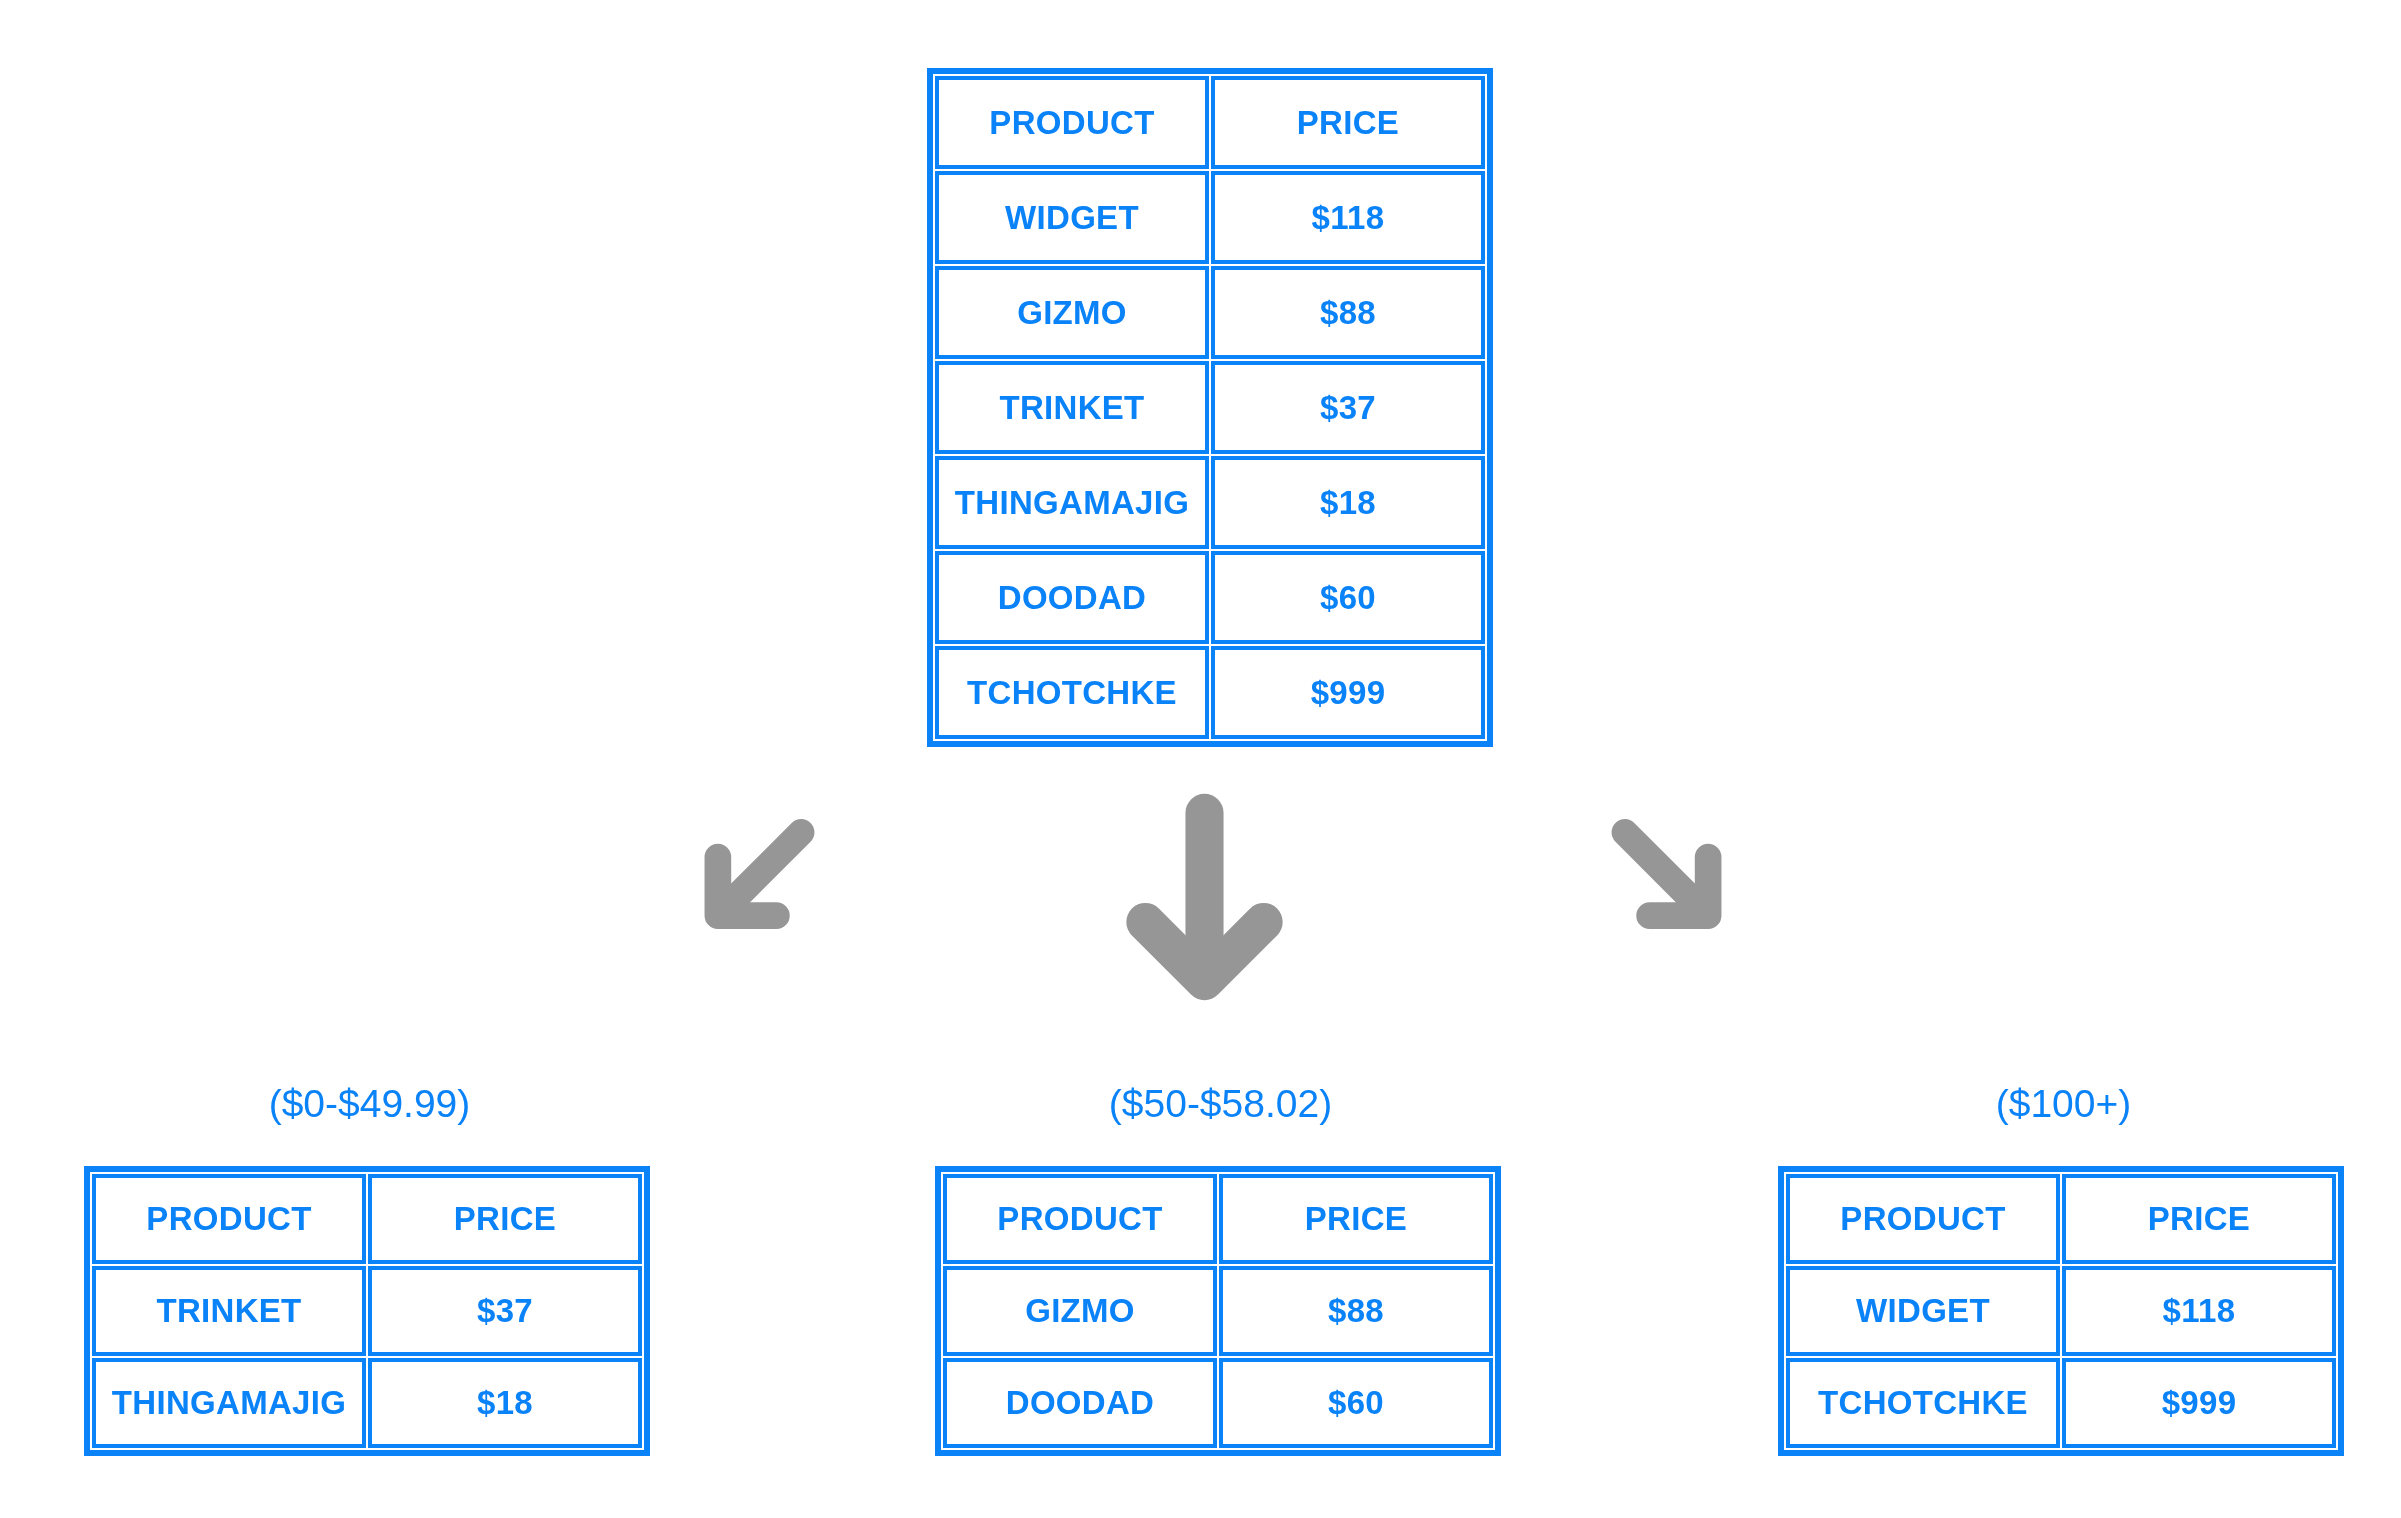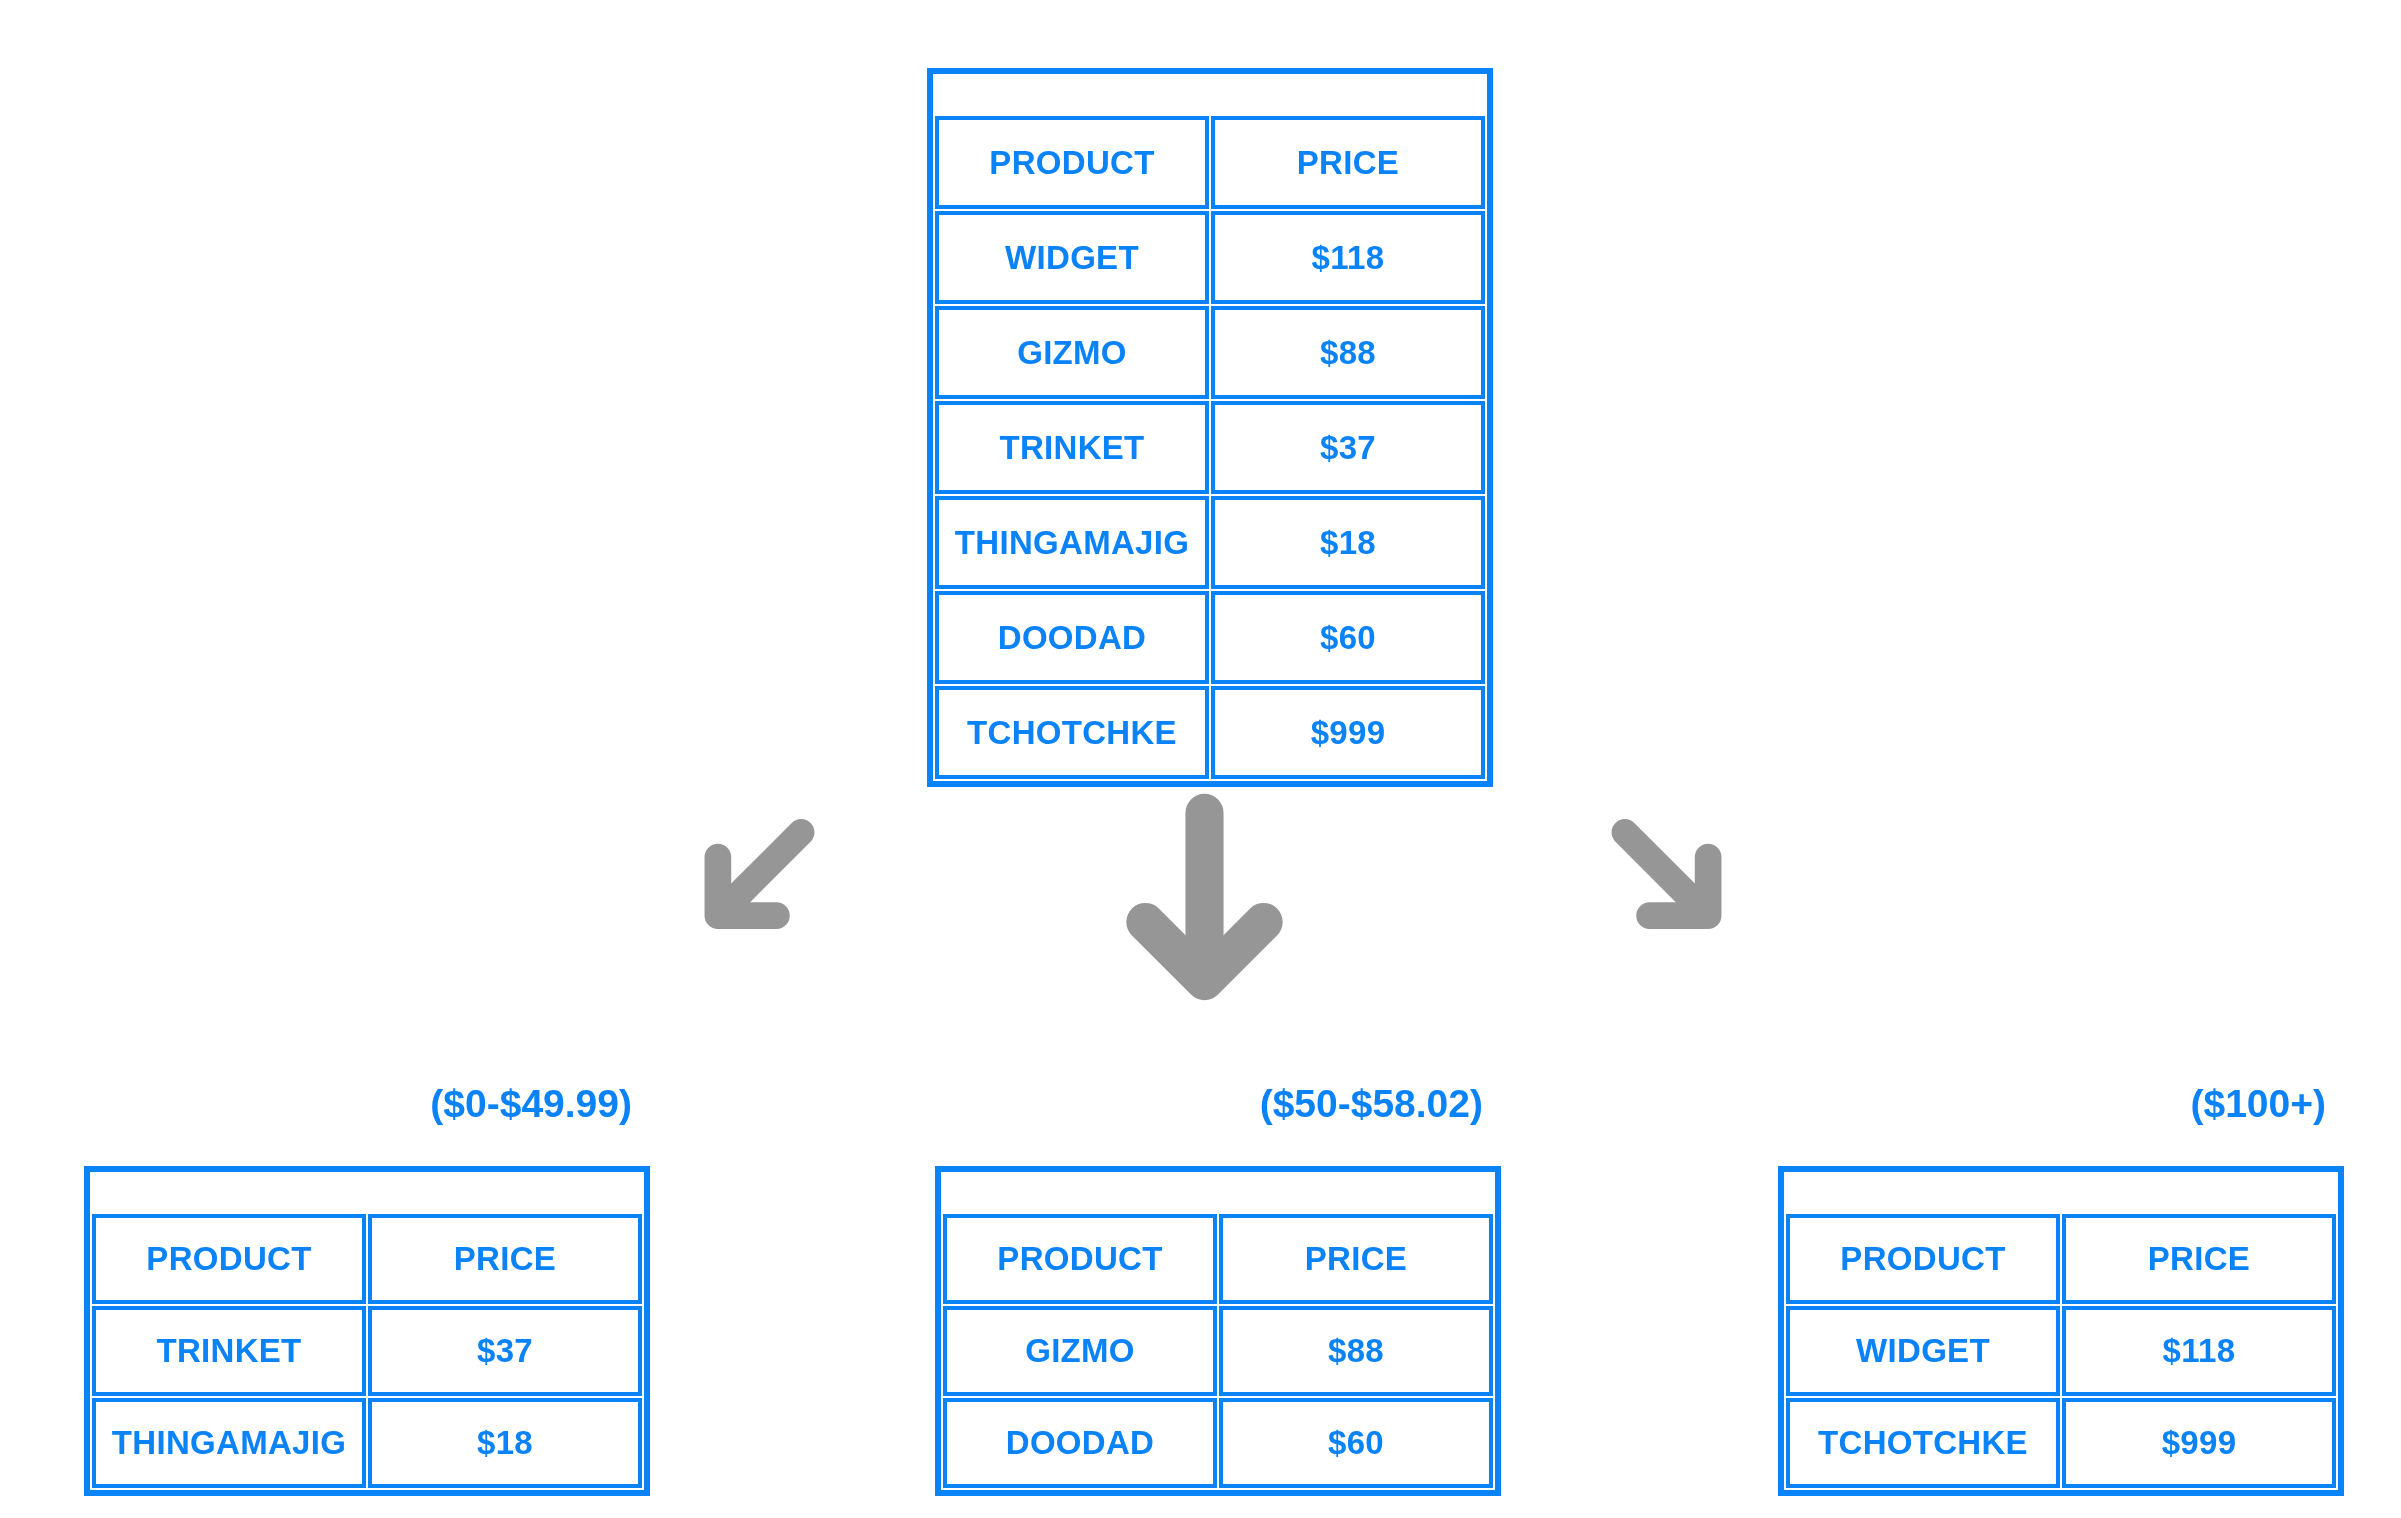--- a/index.html
+++ b/index.html
@@ -17,45 +17,44 @@
     overflow:hidden;
   }
   .price-table{
     position:absolute;
     border:6.6px solid var(--accent);
     background:var(--page_bg);
   }
   .price-table table{
     border-collapse:separate;
     border-spacing:2.6px;
-    margin-top:40px;
   }
   .price-table td{
     border:4.6px solid var(--accent);
     background:var(--cell_bg);
     color:var(--accent);
     font-weight:bold;
     font-size:33px;
     text-align:center;
     vertical-align:middle;
     width:266px;
     height:85px;
     padding:0;
     letter-spacing:0.3px;
   }
   .bottom td{height:82px;}
   .group-label{
     position:absolute;
     width:525px;
     top:1077px;
     color:var(--accent);
-    font-weight:bold;
+    font-weight:normal;
     font-size:39px;
     line-height:53px;
-    text-align:right;
+    text-align:center;
     white-space:nowrap;
   }
   .arrow{
     position:absolute;
     width:159px;height:208px;
   }
   .arrow path{
     fill:none;
     stroke:var(--arrow);
     stroke-width:58px;

